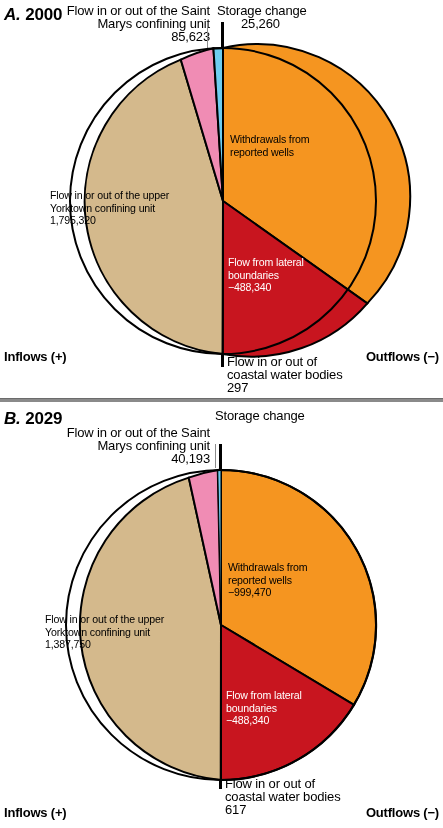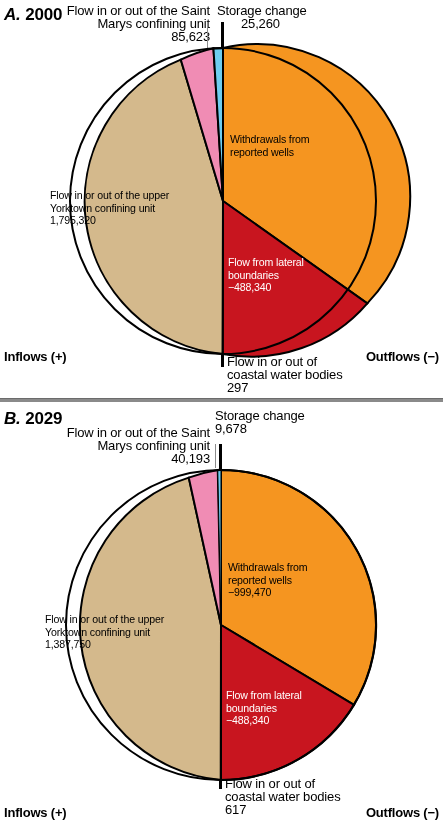--- a/index.html
+++ b/index.html
@@ -147,21 +147,20 @@
 
   <div class="callout right" style="left:62px;top:22px;width:148px;">
     <div>Flow in or out of the Saint</div>
     <div>Marys confining unit</div>
     <div>40,193</div>
   </div>
   <div class="tick" style="left:215px;top:40px;height:24px;"></div>
 
   <div class="callout left" style="left:215px;top:5px;width:160px;">
     <div>Storage change</div>
-    <div>9,678</div>
   </div>
 
   <div class="centerline" style="left:219px;top:40px;height:345px;"></div>
 
   <div class="pie-wrap" style="left:64px;top:64px;">
     <svg width="316" height="316" viewBox="0 0 316 316">
 
       <path d="M 157 157 L 157 2 A 155 155 0 0 1 290.00 236.88 Z" fill="#f59520" stroke="#000000" stroke-width="2"></path>
 
       <path d="M 157 157 L 290.00 236.88 A 155 155 0 0 1 156.93 312.00 Z" fill="#c8151f" stroke="#000000" stroke-width="2"></path>

